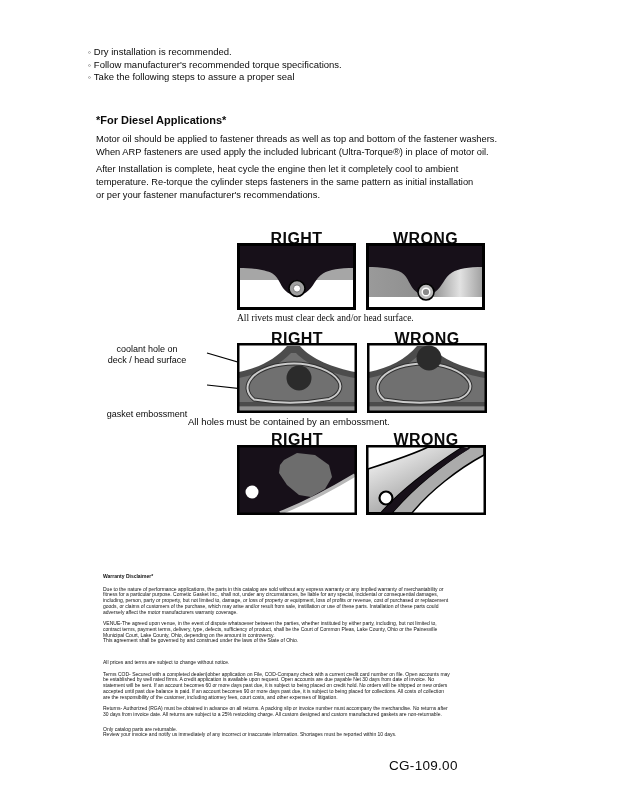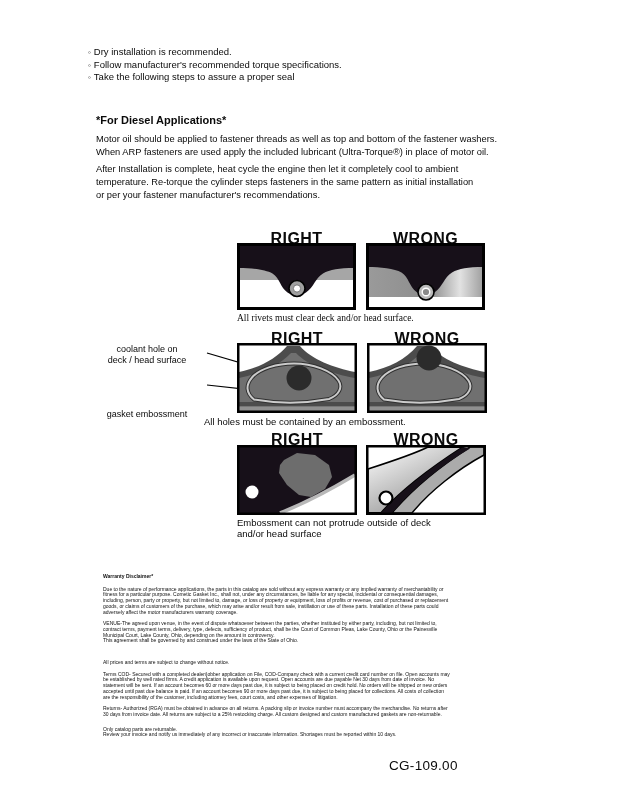--- a/index.html
+++ b/index.html
@@ -109,21 +109,21 @@
     <path d="M2,29 C22,25 39,16 50,3 L63,3 C74,16 97,25 118,29 L118,68 L2,68 Z" fill="#4c4c4c"></path>
     <path d="M2,35 C23,31 43,22 54,10 L59,10 C70,22 95,31 118,35 L118,68 L2,68 Z" fill="#707070"></path>
     <rect x="2" y="59" width="116" height="4.5" fill="#4c4c4c"></rect>
     <rect x="2" y="63.5" width="116" height="4.5" fill="#909090"></rect>
     <path d="M17,56.5 C9,50 8.5,42 15,34.5 C23,25.5 40,20.5 57,20.5 C76,20.5 95,28 101.5,37.5 C106,44.5 102,52 92,56 C68,60.5 40,60.5 17,56.5 Z" fill="none" stroke="#303030" stroke-width="4"></path>
     <path d="M17,56.5 C9,50 8.5,42 15,34.5 C23,25.5 40,20.5 57,20.5 C76,20.5 95,28 101.5,37.5 C106,44.5 102,52 92,56 C68,60.5 40,60.5 17,56.5 Z" fill="none" stroke="#cbcbcb" stroke-width="2"></path>
     <circle cx="62" cy="15" r="12.5" fill="#2b2b2b"></circle>
     <rect x="1.25" y="1.25" width="117.5" height="67.5" fill="none" stroke="#000" stroke-width="2.5"></rect>
   </svg>
 
-  <div class="abs caption" style="left:204px;top:416px;">All holes must be contained by an embossment.</div>
+  <div class="abs caption" style="left:188px;top:416px;">All holes must be contained by an embossment.</div>
 
   <div class="abs panel-label" style="left:237px;top:431px;width:120px;">RIGHT</div>
   <div class="abs panel-label" style="left:366px;top:431px;width:120px;">WRONG</div>
 
   <svg class="abs panel" style="left:237px;top:445px;" width="120" height="70" viewBox="0 0 120 70">
     <rect width="120" height="70" fill="#fff"></rect>
     <path d="M2,2 H118 V31 C93,46 66,59 43,68 L2,68 Z" fill="#171019"></path>
     <path d="M43,68 C66,59 93,45 118,30" stroke="#b8b8b8" stroke-width="3.5" fill="none"></path>
     <path d="M47,15 L60,8 L78,10 L92,20 L95,32 L88,44 L74,52 L62,50 L50,40 L42,28 L43,20 Z" fill="#6d6d6d"></path>
     <circle cx="15" cy="47" r="6.5" fill="#fff"></circle>
@@ -138,22 +138,20 @@
       </linearGradient>
     </defs>
     <rect width="120" height="70" fill="#fff"></rect>
     <path d="M104,2 C76,20 46,44 26,68 L46,68 C64,46 92,24 118,10 L118,2 Z" fill="#ababab" stroke="#000" stroke-width="1.5"></path>
     <path d="M2,24 C30,15 50,8 62,2 L97,2 C66,22 35,45 15,68 L2,68 Z" fill="url(#g3w)" stroke="#000" stroke-width="1.8"></path>
     <path d="M97,2 C66,22 35,45 15,68 L26,68 C46,44 76,20 104,3.5 Z" fill="#171019"></path>
     <circle cx="20" cy="53" r="6.5" fill="#fff" stroke="#000" stroke-width="2.2"></circle>
     <rect x="1.25" y="1.25" width="117.5" height="67.5" fill="none" stroke="#000" stroke-width="2.5"></rect>
   </svg>
 
-  <div class="abs caption" style="left:237px;top:517px;width:250px;">Embossment can not protrude outside of deck
-and/or head surface</div>
 
   <div class="abs disclaimer">
     <div class="d-head">Warranty Disclaimer*</div>
     <div class="dpara">Due to the nature of performance applications, the parts in this catalog are sold without any express warranty or any implied warranty of merchantability or
 fitness for a particular purpose.  Cometic Gasket Inc., shall not, under any circumstances, be liable for any special, incidental or consequential damages,
 including, person, party or property, but not limited to, damage, or loss of property or equipment, loss of profits or revenue, cost of purchased or replacement
 goods, or claims of customers of the purchase, which may arise and/or result from sale, instillation or use of these parts.  Installation of these parts could
 adversely affect the motor manufacturers warranty coverage.</div>
     <div class="dpara mt6">VENUE-The agreed upon venue, in the event of dispute whatsoever between the parties, whether instituted by either party, including, but not limited to,
 contract terms, payment terms, delivery, type, defects, sufficiency of product, shall be the Court of Common Pleas, Lake County, Ohio or the Painesville

